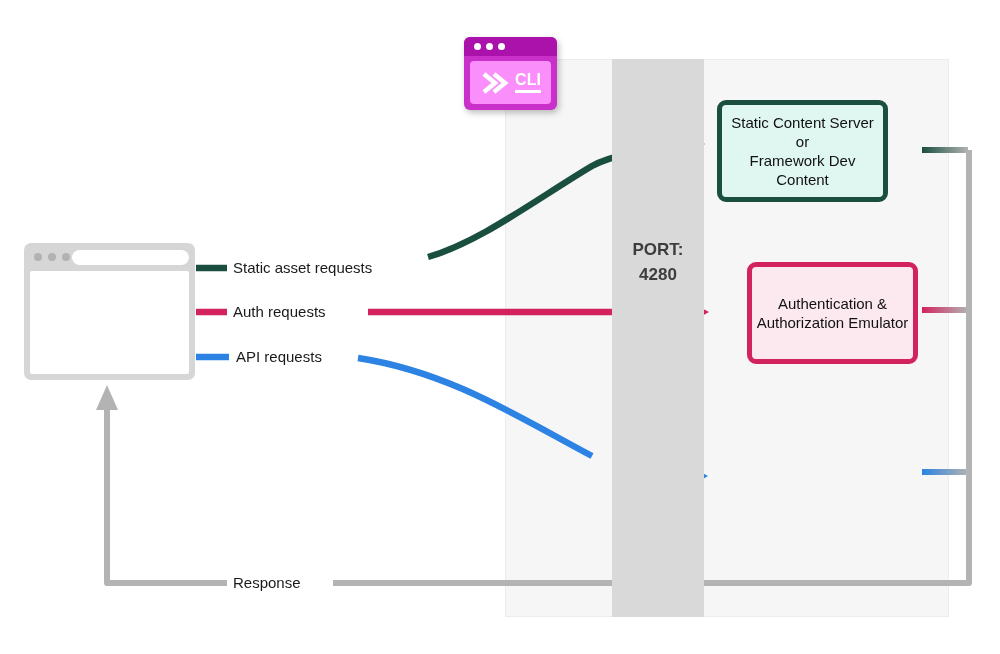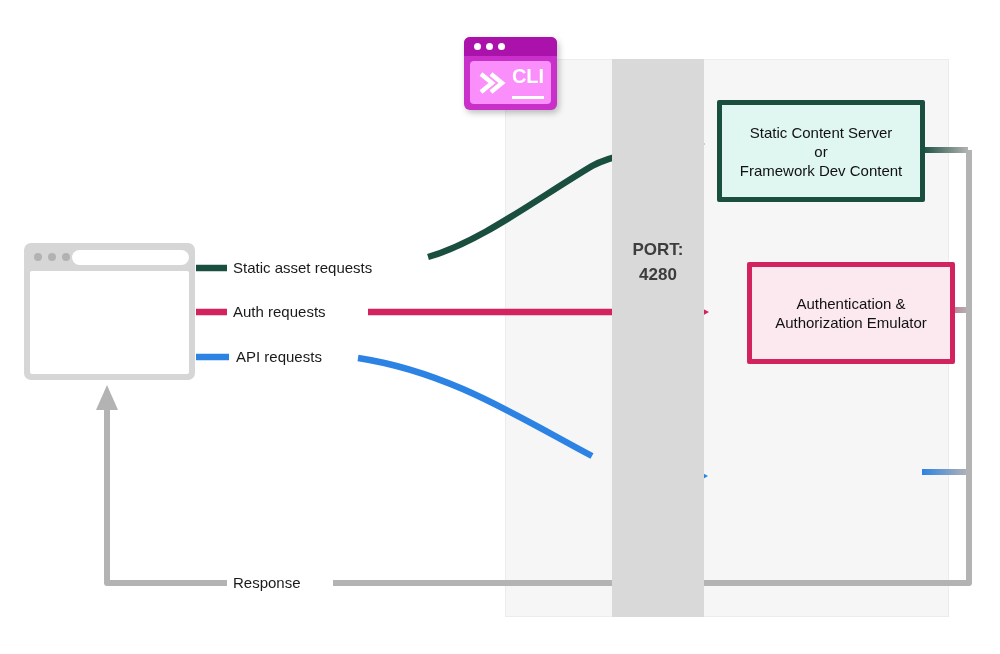--- a/index.html
+++ b/index.html
@@ -20,22 +20,22 @@
     position:absolute; left:612px; top:59px; width:92px; height:558px;
     background:var(--bar); z-index:3;
   }
   .porttext {
     position:absolute; top:178px; left:0; right:0; text-align:center;
     font-weight:bold; font-size:17px; line-height:25px; color:var(--port-text);
   }
   .porttext span { display:block; }
   
   .node {
-    position:absolute; left:717px; width:208px; height:102px; box-sizing:border-box;
-    border:5px solid; border-radius:2px; display:flex; flex-direction:column;
+    position:absolute; left:717px; width:171px; height:102px; box-sizing:border-box;
+    border:5px solid; border-radius:9px; display:flex; flex-direction:column;
     align-items:center; justify-content:center; text-align:center;
     font-size:15px; line-height:19px; color:#111; z-index:4;
   }
   .node span { display:block; }
   .node-static { top:100px; border-color:var(--green); background:var(--box1-bg); }
   .node-auth   { top:262px; border-color:var(--pink);  background:var(--box2-bg);margin-left:30px; }
   .node-func   { top:423px; border-color:var(--blue);  background:var(--box3-bg); }
   
   .lbl {
     position:absolute; font-size:15px; color:var(--label-text);
@@ -64,22 +64,22 @@
   }
   .cli-top { height:19px; background:var(--cli-titlebar); border-radius:6px 6px 0 0; position:relative; }
   .c-dot { position:absolute; top:6px; width:7px; height:7px; border-radius:50%; background:#fff; }
   .c-dot1 { left:10px; } .c-dot2 { left:22px; } .c-dot3 { left:34px; }
   .cli-body {
     position:absolute; left:6px; right:6px; top:24px; bottom:6px;
     background:var(--cli-inner); border-radius:4px;
     display:flex; align-items:center; justify-content:center; gap:3px;
   }
   .cli-label {
-    color:#fff; font-weight:bold; font-size:20px; line-height:1;
-    border-bottom:3px solid #fff; padding-bottom:10px;
+    color:#fff; font-weight:bold; font-size:16px; line-height:1;
+    border-bottom:3px solid #fff; padding-bottom:2px;
   }
 </style>
 </head>
 <body>
 
 <div class="canvas">
 
   <div class="panel"></div>
 
   <svg class="wires" width="1000" height="654" viewBox="0 0 1000 654">

